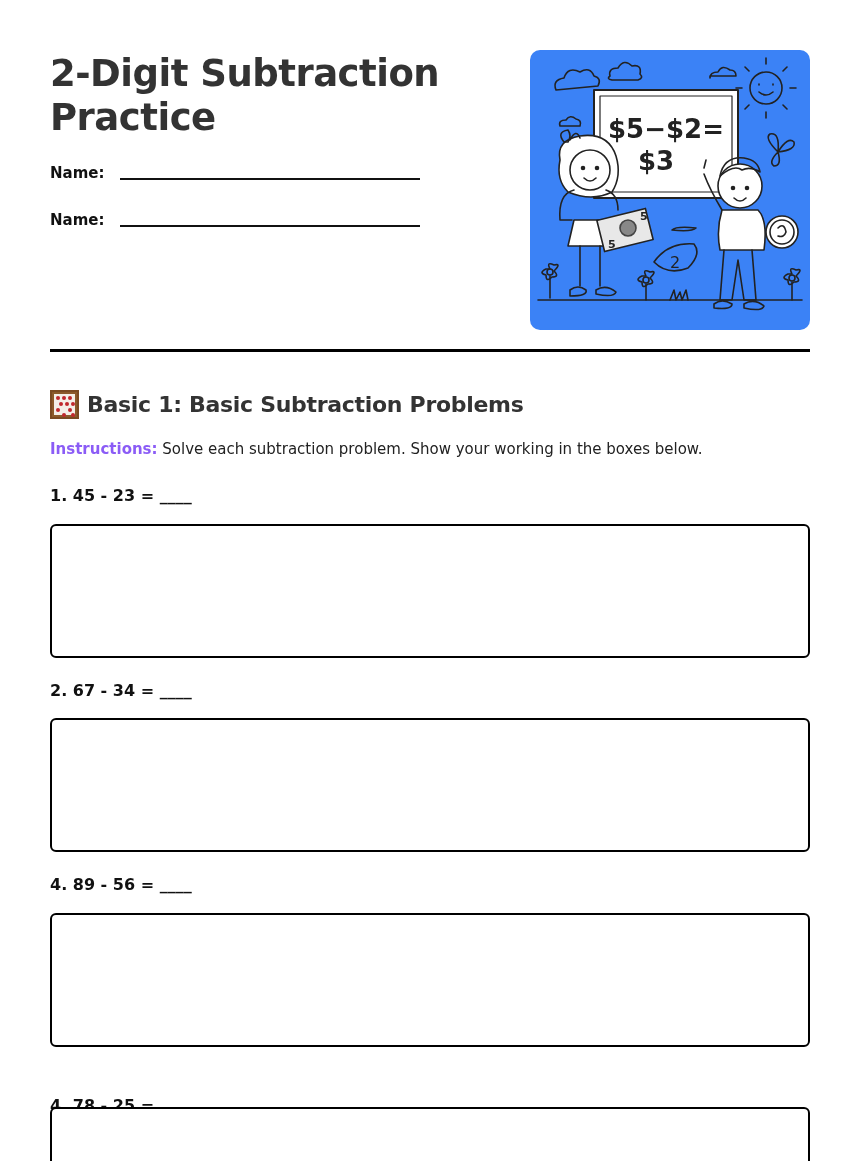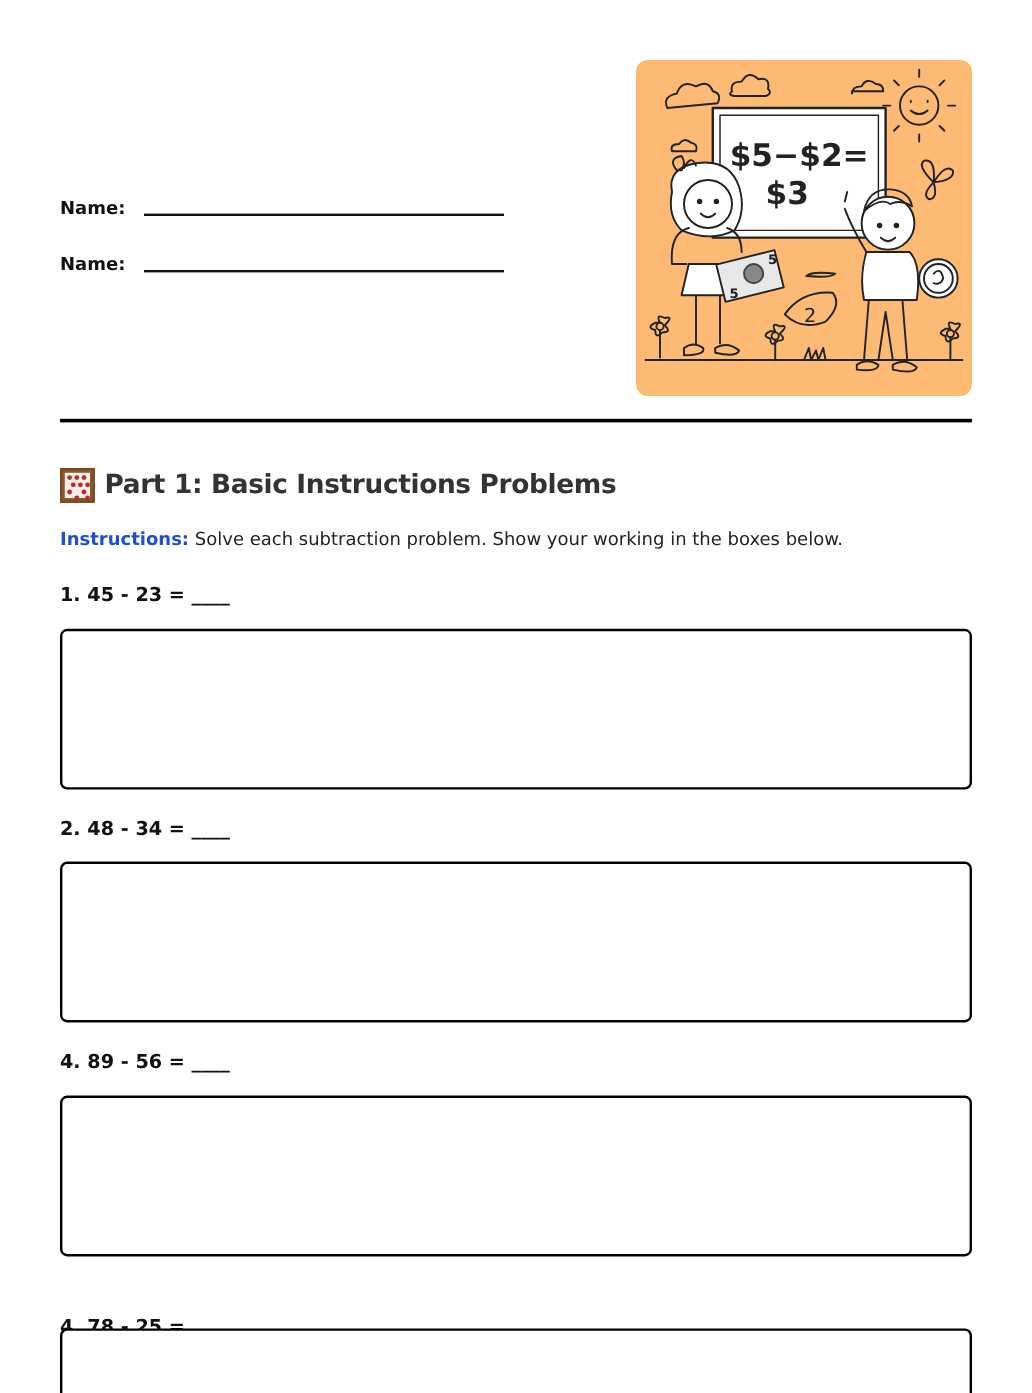--- a/index.html
+++ b/index.html
@@ -8,42 +8,43 @@
     .page { position: absolute; left: 50px; top: 0; width: 760px; }
 
     .header { position: absolute; left: 0; top: 50px; width: 760px; height: 280px; }
     .title { position: absolute; left: 0; top: 2px; font-family: "DejaVu Sans", sans-serif; font-weight: bold; font-size: 37px; line-height: 44px; color: #333333; letter-spacing: -0.5px; width: 440px; }
     .field-row { position: absolute; left: 0; width: 370px; height: 24px; }
     .field-label { position: absolute; left: 0; top: 0; font-weight: bold; font-size: 15px; color: #111; }
     .field-line { position: absolute; left: 70px; top: 14px; width: 300px; height: 2px; background: #111; }
     .row-name { top: 114px; }
     .row-date { top: 161px; }
 
-    .illustration { position: absolute; left: 480px; top: 0; width: 280px; height: 280px; background: #fdba74; border-radius: 10px; overflow: hidden; text-align: right; }
+    .illustration { position: absolute; left: 480px; top: 0; width: 280px; height: 280px; background: #3b82f6; border-radius: 10px; overflow: hidden; text-align: right; }
 
     .rule { position: absolute; left: 0; top: 349px; width: 760px; height: 3px; background: #000; }
 
     .section-head { position: absolute; left: 0; top: 388px; height: 32px; display: flex; align-items: center; }
     .abacus { width: 29px; height: 29px; background: #8b5a2b; border: 2px solid #7a4a22; position: relative; margin-right: 8px; }
     .abacus .inner { position: absolute; left: 2px; top: 2px; right: 2px; bottom: 2px; background: #f4efe8; }
     .bead { position: absolute; width: 4px; height: 4px; border-radius: 50%; background: #c0282d; }
     .section-title { font-weight: bold; font-size: 22px; color: #333333; letter-spacing: -0.3px; }
 
     .instructions { position: absolute; left: 0; top: 440px; font-size: 15px; color: #222; }
-    .instructions b { color: #1d4ed8; }
+    .instructions b { color: #8b5cf6; }
 
     .problem-label { position: absolute; left: 0; font-weight: bold; font-size: 16px; color: #111; }
     .work-box { position: absolute; left: 0; width: 760px; height: 134px; border: 2px solid #000; border-radius: 6px; background: #fff; }
   </style>
 </head>
 <body>
 
 <div class="page">
 
   <div class="header">
+    <h1 class="title">2-Digit Subtraction Practice</h1>
 
     <div class="field-row row-name">
       <span class="field-label">Name:</span>
       <div class="field-line"></div>
     </div>
     <div class="field-row row-date">
       <span class="field-label">Name:</span>
       <div class="field-line"></div>
     </div>
 
@@ -143,29 +144,29 @@
           <span class="bead" style="left:14px;top:2px"></span>
         <span class="bead" style="left:5px;top:8px"></span>
           <span class="bead" style="left:11px;top:8px"></span>
           <span class="bead" style="left:17px;top:8px"></span>
         <span class="bead" style="left:2px;top:14px"></span>
           <span class="bead" style="left:14px;top:14px"></span>
         <span class="bead" style="left:8px;top:19px"></span>
           <span class="bead" style="left:17px;top:19px"></span>
       </div>
     </div>
-    <h2 class="section-title">Part 1: Basic Instructions Problems</h2>
+    <h2 class="section-title">Basic 1: Basic Subtraction Problems</h2>
   </div>
 
   <p class="instructions"><b>Instructions:</b><span> Solve each subtraction problem. Show your working in the boxes below.</span></p>
 
   <div class="problem-label" style="top:486px">1. 45 - 23 = ____</div>
   <div class="work-box" style="top:524px"></div>
 
-  <div class="problem-label" style="top:681px">2. 48 - 34 = ____</div>
+  <div class="problem-label" style="top:681px">2. 67 - 34 = ____</div>
   <div class="work-box" style="top:718px"></div>
 
   <div class="problem-label" style="top:875px">4. 89 - 56 = ____</div>
   <div class="work-box" style="top:913px"></div>
 
   <div class="problem-label" style="top:1096px">4. 78 - 25 = ____</div>
   <div class="work-box" style="top:1107px"></div>
 
 </div>
 

